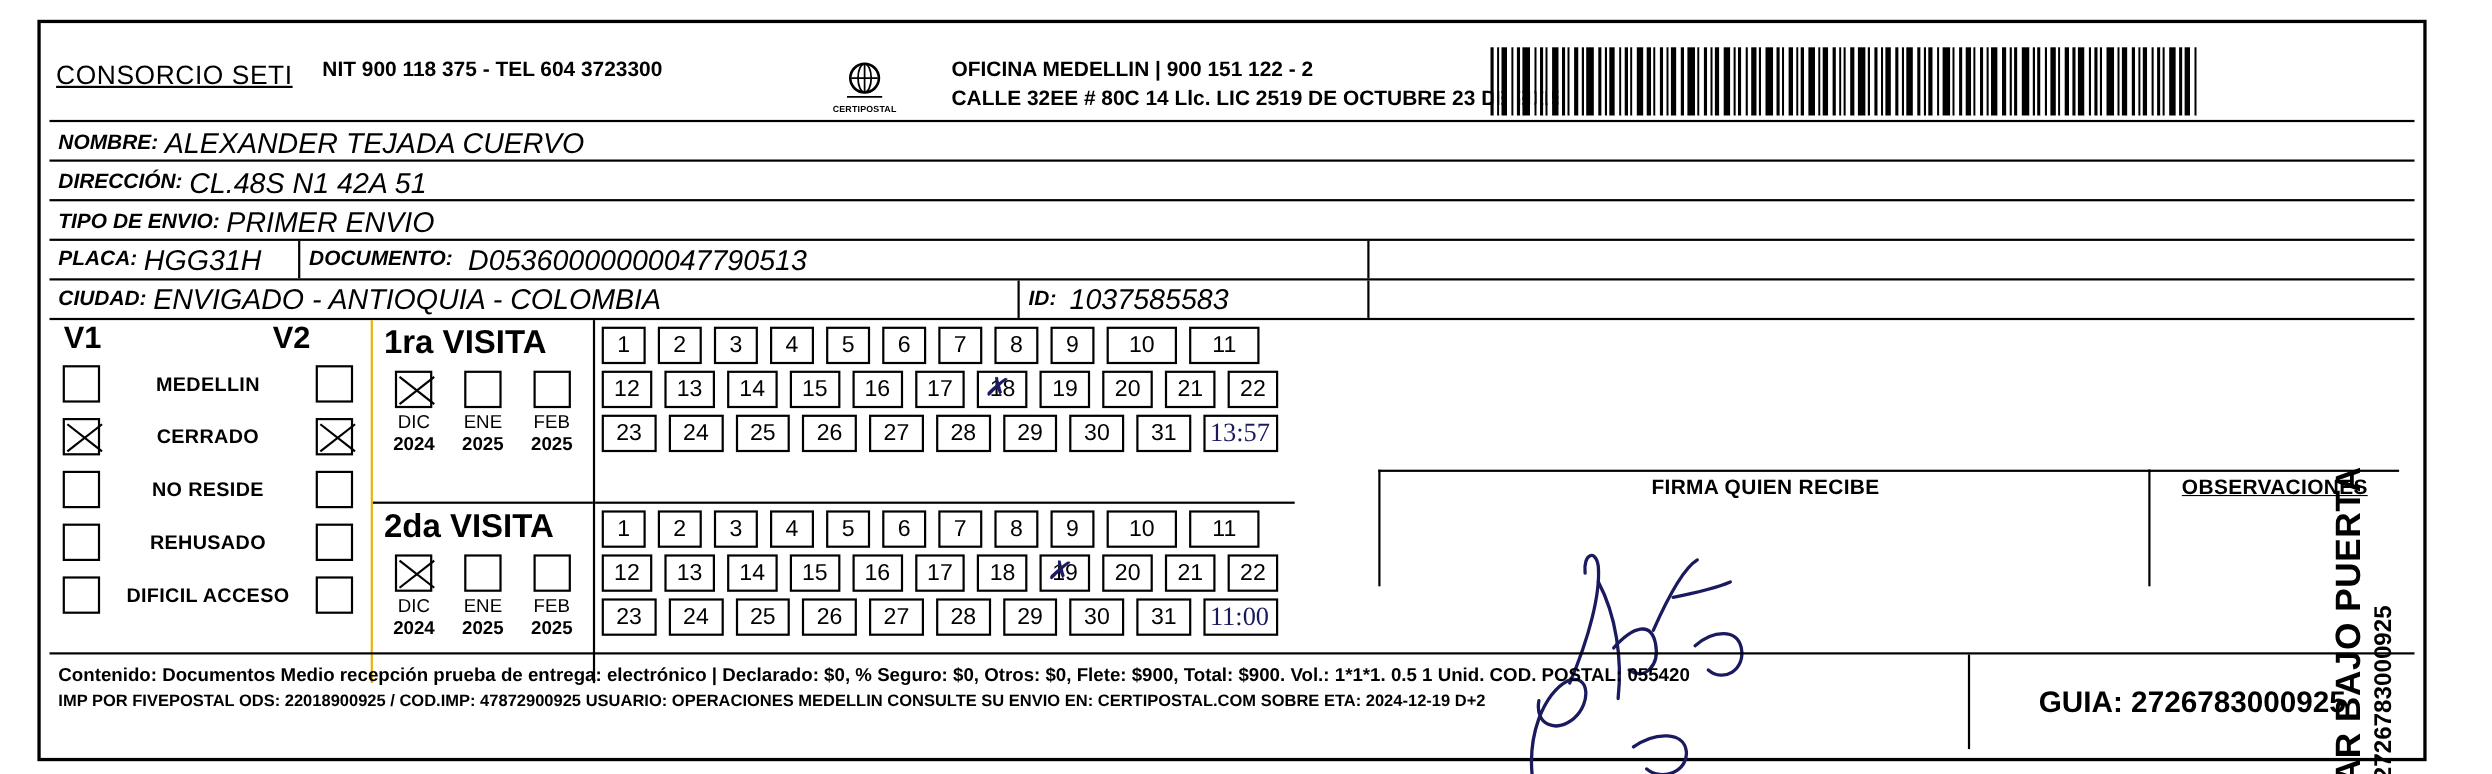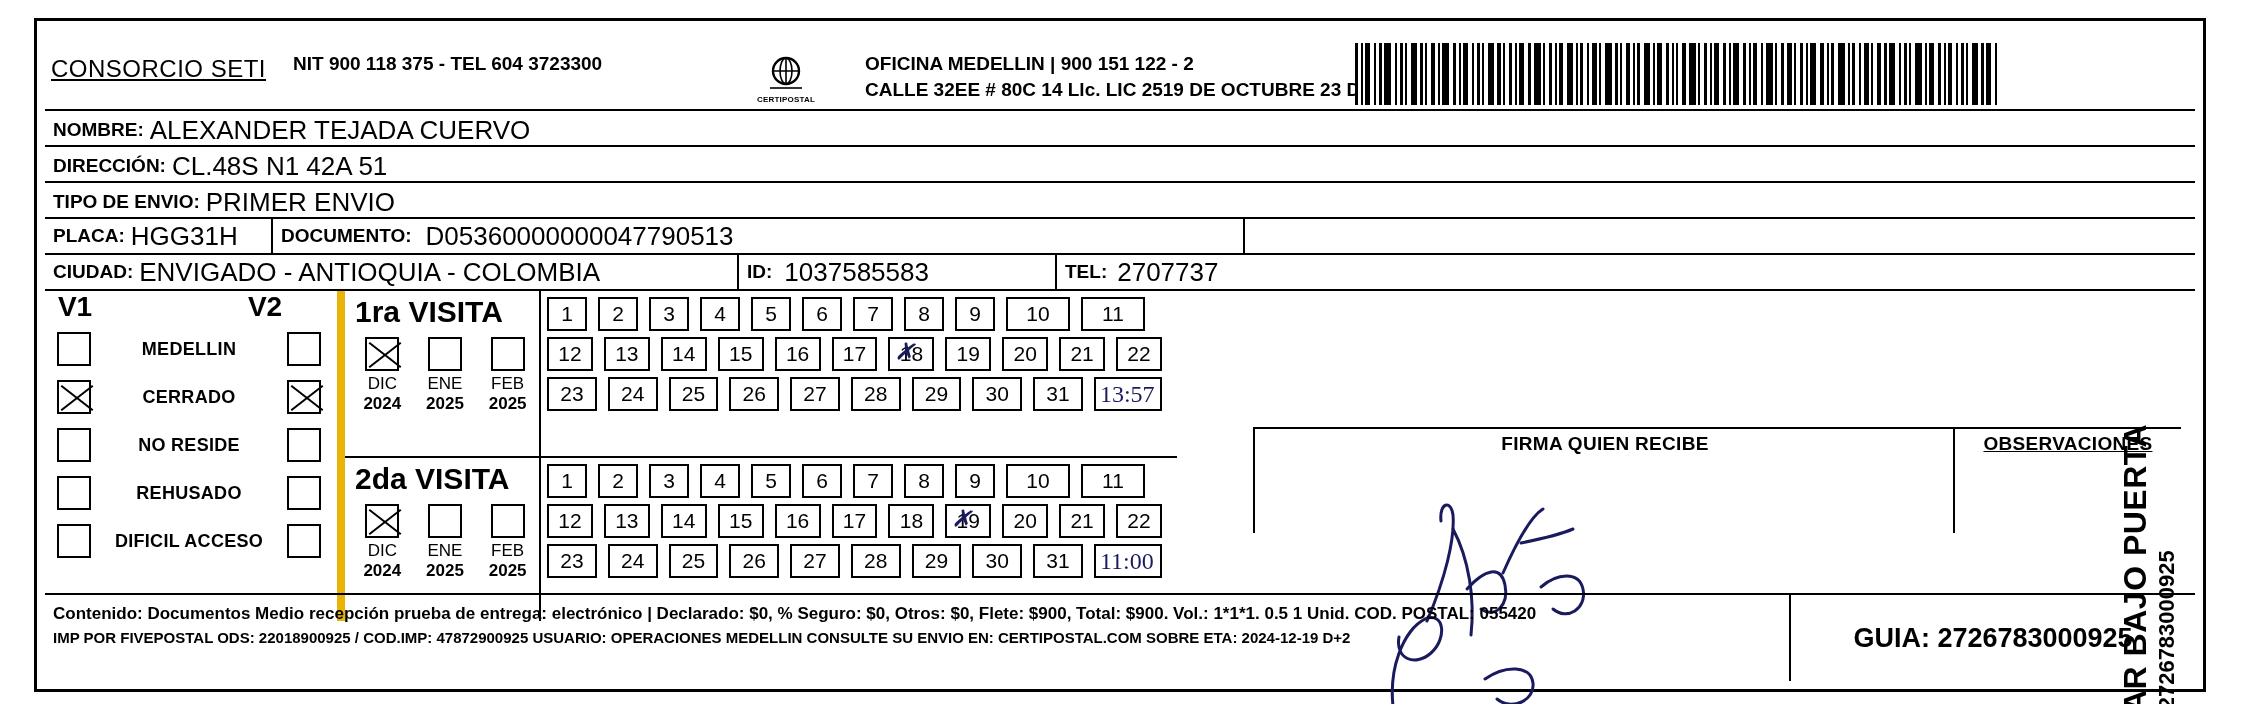--- a/index.html
+++ b/index.html
@@ -21,21 +21,21 @@
   .logo svg{display:block;margin:0 auto;}
   .logo .logotext{font-size:8px;font-weight:bold;letter-spacing:.2px;margin-top:1px;line-height:1.1;}
   .office{position:absolute;left:820px;top:22px;font-size:19px;font-weight:bold;line-height:1.35;white-space:nowrap;}
   .barcode{position:absolute;left:1310px;top:14px;height:62px;width:800px;}
   .barcode i{display:inline-block;height:62px;background:#000;vertical-align:top;}
 
   
   .row{border-top:2px solid #000;position:relative;}
   .row .lbl{font-size:19px;font-weight:bold;}
   .row .val{font-size:26px;}
-  .cellpad{padding:2px 8px;}
+  .cellpad{padding:2px 8px;font-style:italic;}
 
   .r-nombre{height:34px;}
   .r-direccion{height:34px;}
   .r-tipo{height:34px;}
   .r-placa{height:34px;}
   .r-ciudad{height:34px;}
 
   .flexline{display:flex;align-items:center;height:100%;}
   .flexline .lbl{margin-right:6px;}
   .sep{border-left:2px solid #000;height:100%;}
@@ -72,21 +72,21 @@
   .srow{display:flex;align-items:center;height:48px;}
   .box{width:34px;height:34px;border:2px solid #000;box-sizing:border-box;position:relative;}
   .srow .b1{margin-left:12px;}
   .srow .name{flex:1;text-align:center;font-size:18px;font-weight:bold;letter-spacing:.3px;}
   .srow .b2{margin-right:14px;}
   .xmark{position:absolute;left:0;top:0;width:100%;height:100%;}
   .xmark:before,.xmark:after{content:"";position:absolute;left:-2px;top:50%;width:40px;height:2px;background:#000;}
   .xmark:before{transform:rotate(38deg);}
   .xmark:after{transform:rotate(-38deg);}
 
-  .visits{position:absolute;left:292px;top:0;width:200px;height:100%;border-left:8px solid #eab308;}
+  .visits{position:absolute;left:292px;top:0;width:200px;height:100%;border-left:2px solid #eab308;}
   .visit{height:50%;box-sizing:border-box;}
   .visit.second{border-top:2px solid #000;}
   .visit h3{margin:0;padding:4px 0 0 10px;font-size:30px;font-weight:bold;}
   .months{display:flex;justify-content:space-around;padding:8px 6px 0 6px;}
   .month{width:48px;text-align:center;}
   .month .mb{width:34px;height:34px;border:2px solid #000;box-sizing:border-box;margin:0 auto;position:relative;}
   .month .mn{font-size:17px;font-weight:normal;margin-top:3px;}
   .month .my{font-size:17px;font-weight:bold;}
 
   .days{position:absolute;left:494px;top:0;right:1018px;height:100%;border-left:2px solid #000;}
@@ -180,24 +180,20 @@
           <div class="cellpad" style="flex:1;display:flex;align-items:center;">
             <span class="lbl">CIUDAD:</span>
             <span class="val">ENVIGADO - ANTIOQUIA - COLOMBIA</span>
           </div>
           <div class="sep"></div>
           <div class="cellpad" style="width:300px;display:flex;align-items:center;">
             <span class="lbl">ID:</span>
             <span class="val" style="margin-left:6px;">1037585583</span>
           </div>
           <div class="sep"></div>
-          <div class="cellpad" style="width:172px;display:flex;align-items:center;">
-            <span class="lbl">TEL:</span>
-            <span class="val" style="margin-left:4px;">2707737</span>
-          </div>
         </div>
       </div>
 
       <div class="main">
 
         <div class="statuses">
           <div class="vhead">
             <div class="v1">V1</div>
             <div class="v2">V2</div>
           </div>

